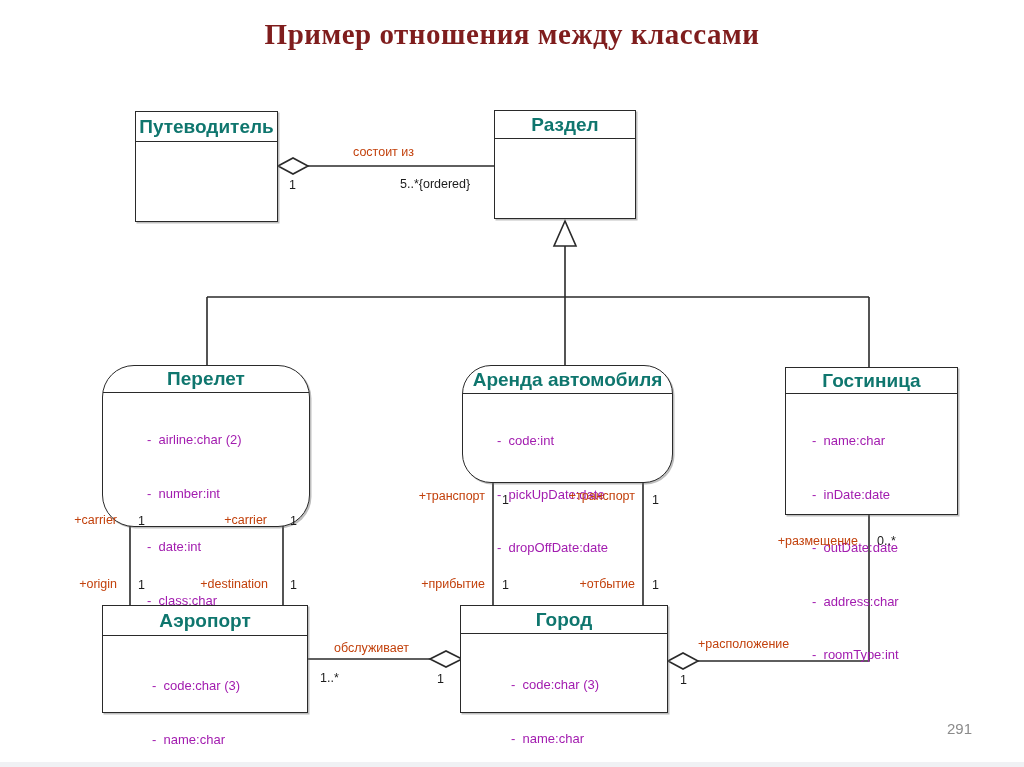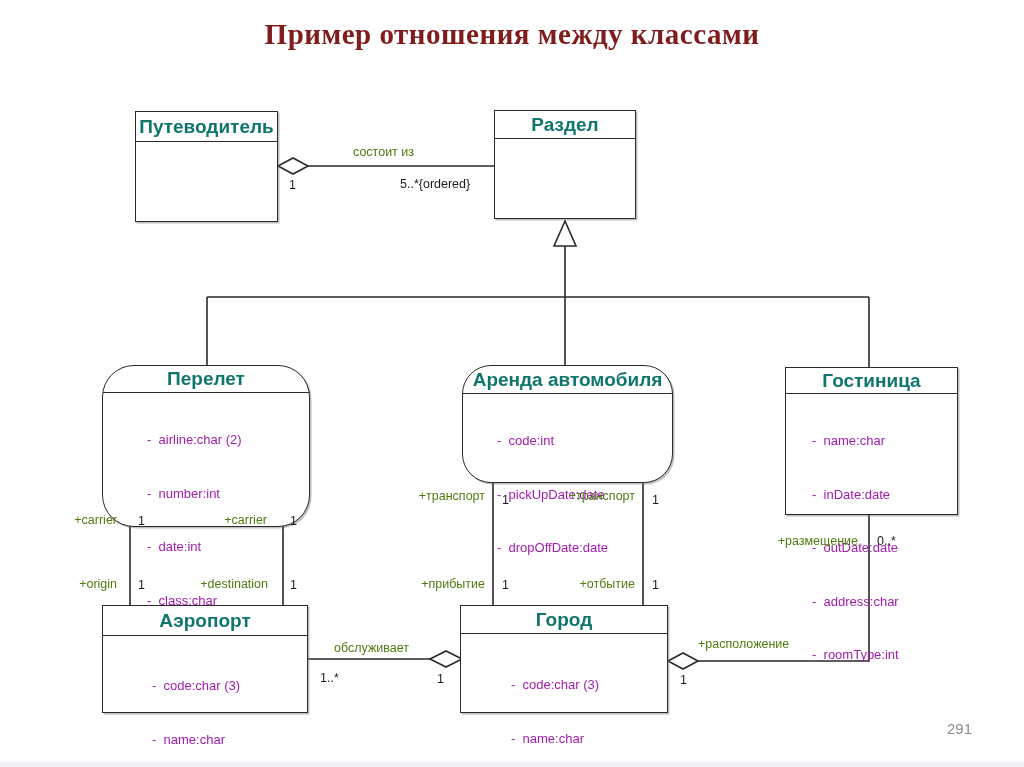--- a/index.html
+++ b/index.html
@@ -18,21 +18,21 @@
     box-shadow:1.5px 1.5px 0 rgba(110,110,110,.45);
     box-sizing:border-box;
   }
   .uml-box .hdr{
     width:100%;box-sizing:border-box;border-bottom:1.6px solid #2a2a2a;
     display:flex;align-items:center;justify-content:center;
     font-size:19px;color:#0f766e;font-weight:bold;
   }
   .uml-box .attrs{font-size:13px;color:#a21caf;white-space:pre;}
   .uml-box .attrs div{height:23.5px;line-height:23.5px;}
-  .lbl{position:absolute;font-size:12.5px;color:#4d7c0f;white-space:nowrap;}
+  .lbl{position:absolute;font-size:12.5px;color:#c2410c;white-space:nowrap;}
   .lbl.r{text-align:right;}
   .mult{position:absolute;font-size:12.5px;color:#1c1c1c;}
   .page-num{position:absolute;left:932px;top:720px;width:40px;text-align:right;
     font-size:15px;color:#8b8b8b;}
   .bottom-strip{position:absolute;left:0;bottom:0;width:100%;height:5px;background:#f0f1f4;}
 </style>
 </head>
 <body>
 
 <div id="slide">

